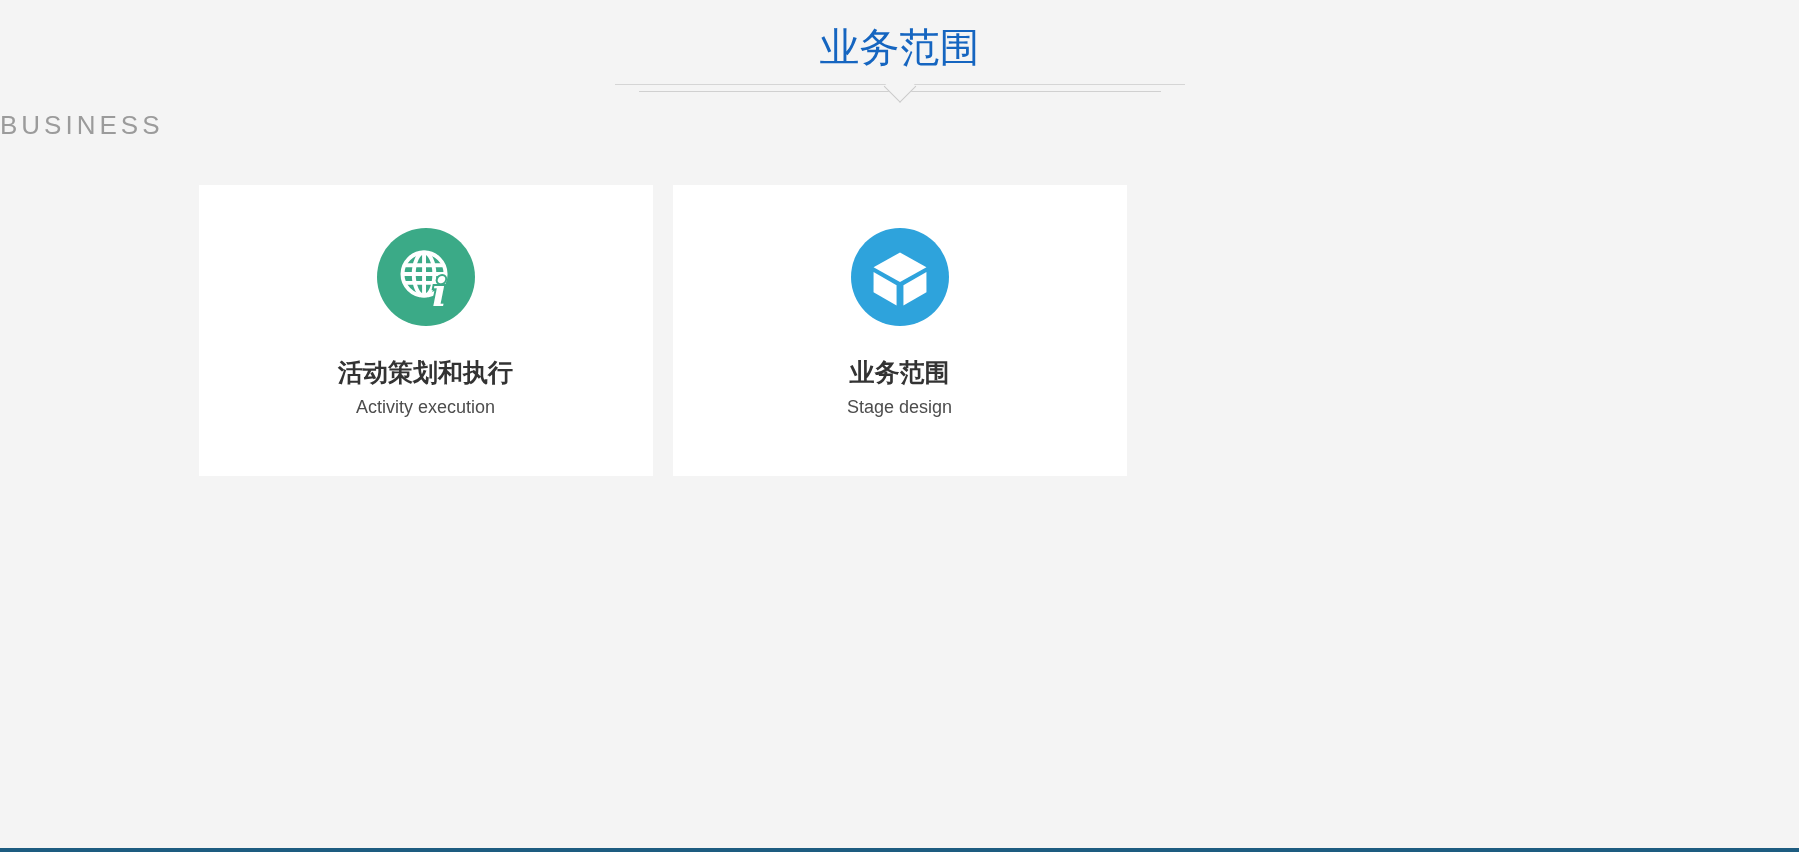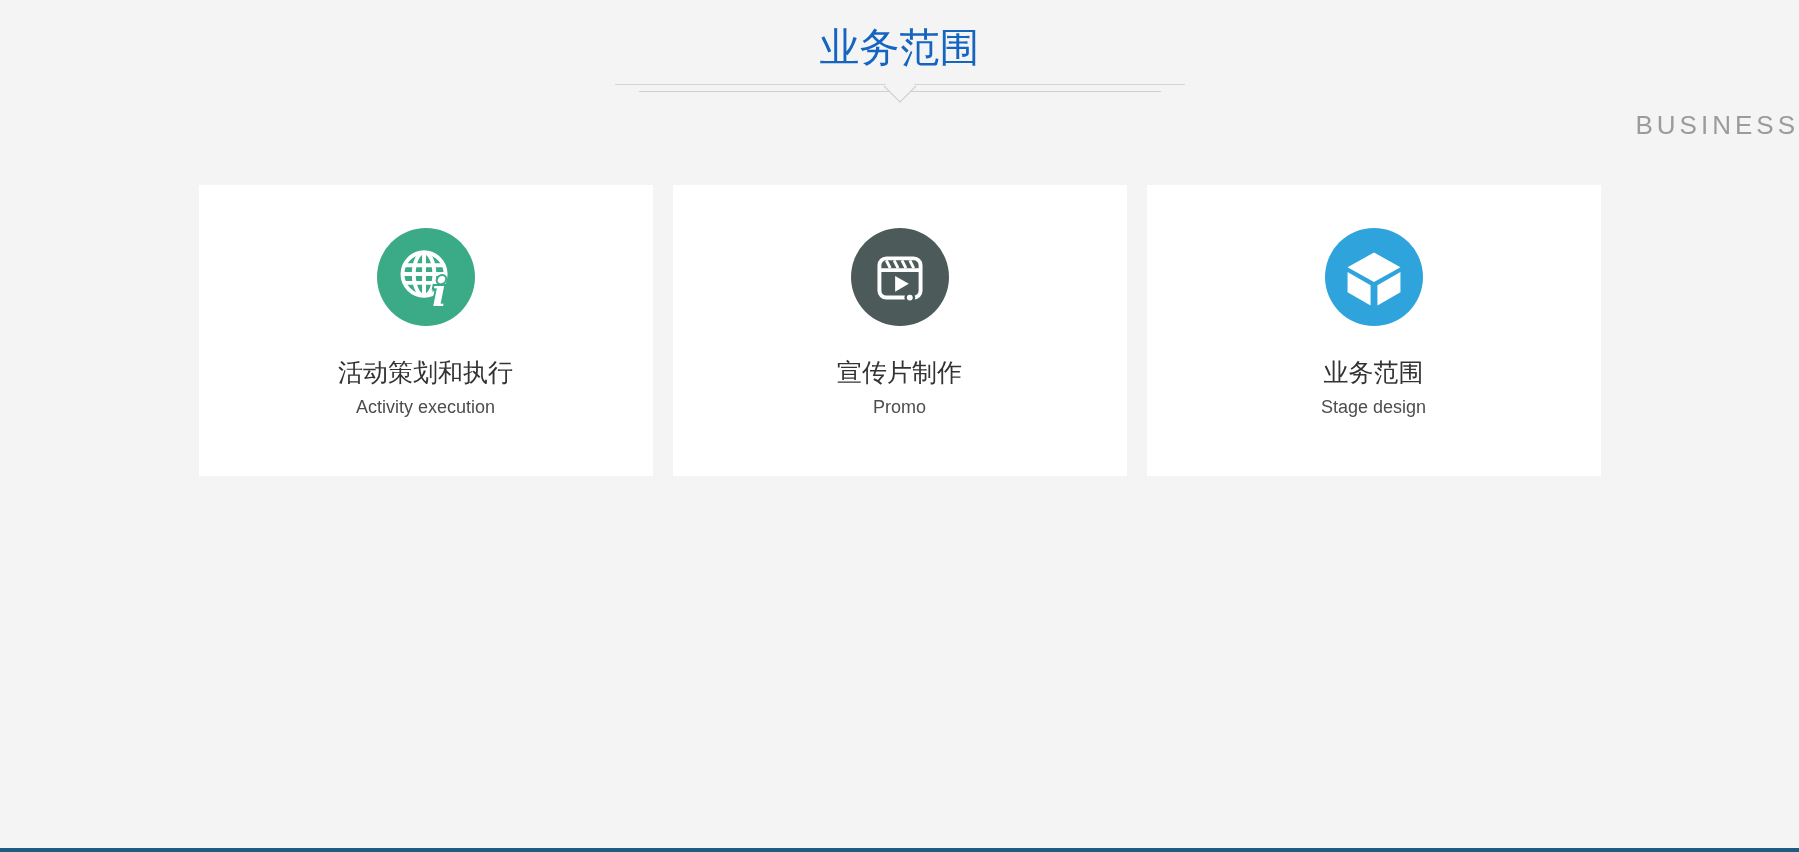--- a/index.html
+++ b/index.html
@@ -16,34 +16,34 @@
   .divider { position:relative; width:570px; height:20px; margin:15px auto 0; }
   .divider .line-top   { position:absolute; top:0;  left:0;    right:0;    height:1px; background:#d5d5d5; }
   .divider .line-bottom{ position:absolute; top:7px; left:24px; right:24px; height:1px; background:#d0d0d0; }
   .divider .chevron {
     position:absolute; left:50%; top:-9px; width:22px; height:22px;
     background:#f4f4f4;
     border-right:1px solid #c9c9c9; border-bottom:1px solid #c9c9c9;
     transform:translateX(-50%) rotate(45deg);
   }
   .business-label {
-    margin-top:6px; text-align:right;
+    margin-top:6px; text-align:left;
     font-size:26px; letter-spacing:4px; color:#9b9b9b; font-weight:400;
   }
   .cards-grid {
     width:1402px; margin:44px auto 0;
     display:grid; grid-template-columns:repeat(3, 454px); gap:18px 20px;
   }
   .card {
     background:#ffffff; height:291px; box-sizing:border-box;
     display:flex; flex-direction:column; align-items:center;
     padding-top:43px; cursor:pointer;
   }
   .icon { width:98px; height:98px; display:block; }
-  .card-title    { margin-top:34px; font-size:25px; font-weight:normal; color:#333333; line-height:1; }
+  .card-title    { margin-top:34px; font-size:25px; font-weight:bold; color:#333333; line-height:1; }
   .card-subtitle { margin-top:13px; font-size:18px; color:#4d4d4d; line-height:1; }
   .bottom-bar { position:absolute; left:0; bottom:0; width:1799px; height:4px; display:block; }
 </style>
 </head>
 <body>
 
 <h1 class="section-title">业务范围</h1>
 
 <div class="divider">
   <span class="line-top"></span>
@@ -65,40 +65,20 @@
         <line x1="28" y1="38" x2="68" y2="38"></line>
         <line x1="26" y1="47" x2="70" y2="47"></line>
         <line x1="28" y1="56" x2="68" y2="56"></line>
       </g>
       <text x="56" y="80" font-size="40" font-style="italic" font-weight="bold" font-family="DejaVu Serif, serif" fill="#ffffff" paint-order="stroke" stroke-width="4" stroke="#3baa87">i</text>
     </svg>
     <div class="card-title">活动策划和执行</div>
     <div class="card-subtitle">Activity execution</div>
   </div>
 
-  <div class="card">
-    <svg class="icon" viewBox="0 0 100 100">
-      <circle cx="50" cy="50" r="50" fill="#4c5b59"></circle>
-      <g stroke="#ffffff" stroke-width="4" fill="none">
-        <rect x="29" y="31" width="42" height="40" rx="7"></rect>
-        <line x1="29" y1="43" x2="71" y2="43"></line>
-      </g>
-      <g stroke="#ffffff" stroke-width="3" fill="none">
-        <line x1="36" y1="33" x2="40" y2="41"></line>
-        <line x1="44" y1="33" x2="48" y2="41"></line>
-        <line x1="52" y1="33" x2="56" y2="41"></line>
-        <line x1="60" y1="33" x2="64" y2="41"></line>
-      </g>
-      <polygon points="45,49 45,65 59,57" fill="#ffffff"></polygon>
-      <circle cx="60" cy="71" r="5.5" fill="#4c5b59"></circle>
-      <circle cx="60" cy="71" r="3" fill="#ffffff"></circle>
-    </svg>
-    <div class="card-title">宣传片制作</div>
-    <div class="card-subtitle">Promo</div>
-  </div>
 
 
 
   <div class="card">
     <svg class="icon" viewBox="0 0 100 100">
       <circle cx="50" cy="50" r="50" fill="#2ea3dc"></circle>
       <polygon points="50,25 77,40 50,55 23,40" fill="#ffffff"></polygon>
       <polygon points="23,45 46.5,58.5 46.5,79 23,65.5" fill="#ffffff"></polygon>
       <polygon points="77,45 53.5,58.5 53.5,79 77,65.5" fill="#ffffff"></polygon>
     </svg>

